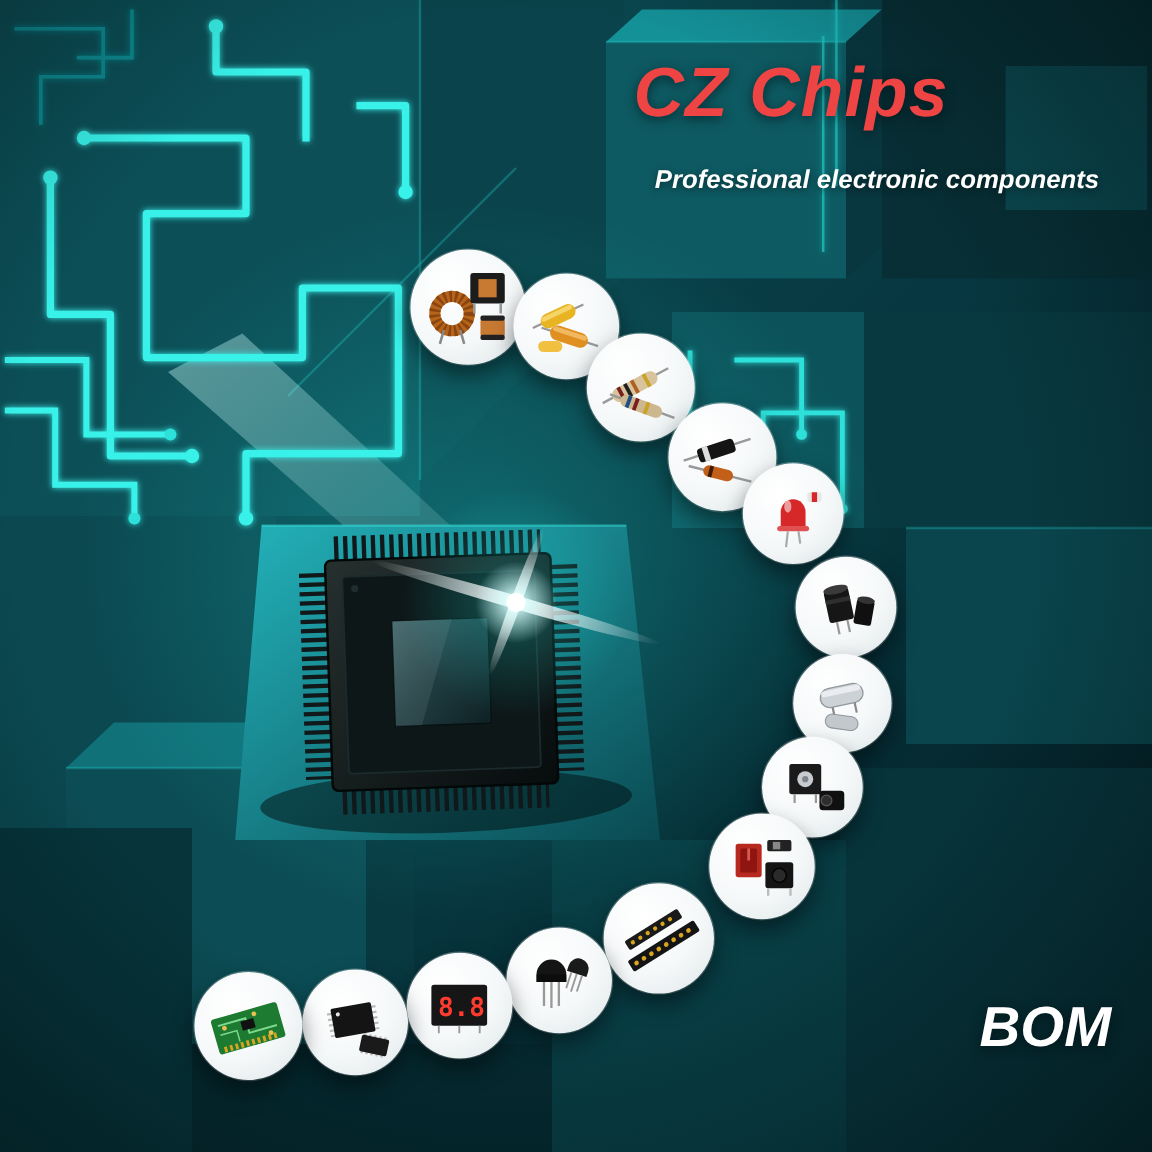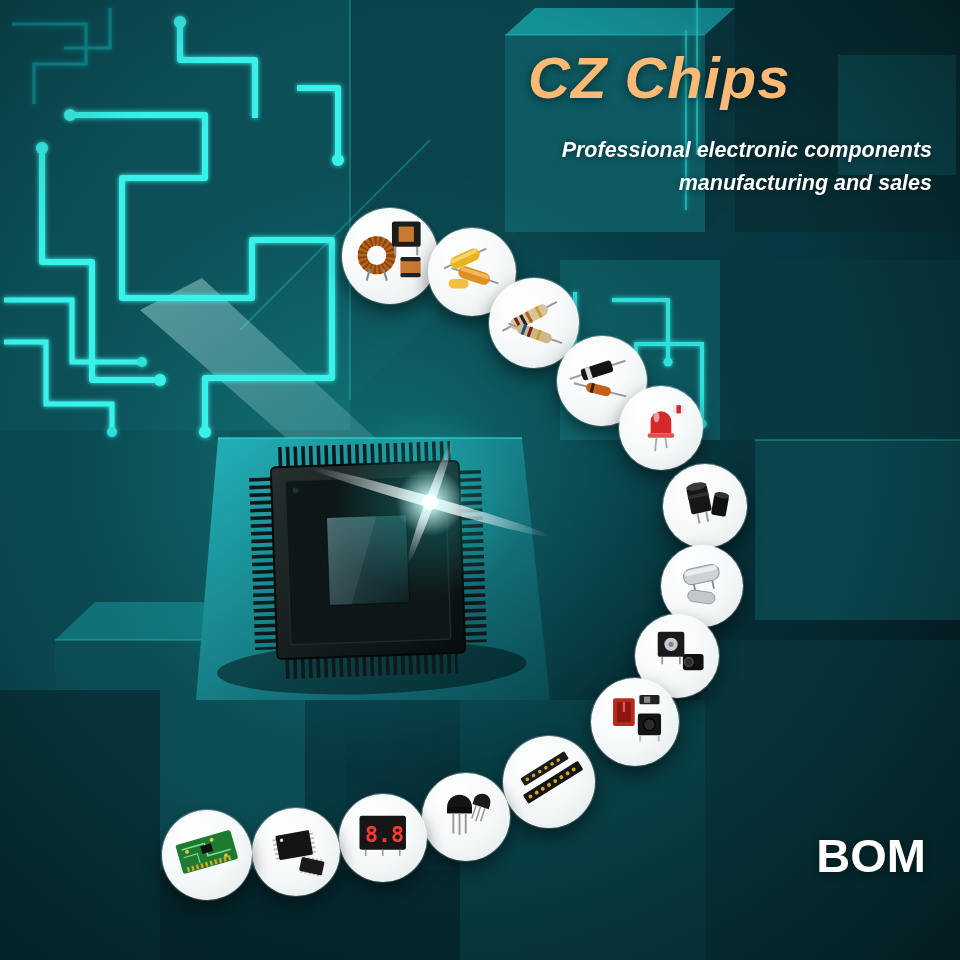--- a/index.html
+++ b/index.html
@@ -1,32 +1,32 @@
 <!DOCTYPE html>
 <html><head>
 <meta charset="utf-8">
 <style>
   html,body{margin:0;padding:0;background:#02161a;}
   .stage{position:relative;width:960px;height:960px;overflow:hidden;
          font-family:"Liberation Sans",sans-serif;background:#06282c;}
   .stage > svg.bg{position:absolute;left:0;top:0;}
 
   .brand-title{position:absolute;left:528px;top:44px;width:300px;
-    font-style:italic;font-weight:800;font-size:58px;letter-spacing:1px;color:#fdba74;
+    font-style:italic;font-weight:800;font-size:58px;letter-spacing:1px;color:#ef4444;
     text-shadow:0 2px 10px rgba(0,20,24,.65);white-space:nowrap;}
-  .brand-sub{position:absolute;right:28px;top:134px;text-align:right;
+  .brand-sub{position:absolute;right:44px;top:134px;text-align:right;
     font-style:italic;font-weight:700;font-size:21.5px;line-height:1.55;color:#ffffff;
     text-shadow:0 1px 6px rgba(0,20,24,.6);}
   .services{position:absolute;right:34px;bottom:70px;text-align:right;
-    font-weight:800;font-size:47px;line-height:1.42;color:#ffffff;
+    font-style:italic;font-weight:800;font-size:47px;line-height:1.42;color:#ffffff;
     text-shadow:0 2px 10px rgba(0,16,20,.7);}
   .bubble{position:absolute;border-radius:50%;
     background:radial-gradient(circle at 35% 30%, #ffffff 0%, #f5f8f9 55%, #dde5e7 100%);
     box-shadow:0 9px 18px rgba(0,6,8,.5), 0 0 0 1px rgba(255,255,255,.3);
-    display:flex;align-items:flex-start;justify-content:center;}
+    display:flex;align-items:center;justify-content:center;}
   .bubble svg{width:88%;height:88%;}
 </style>
 </head>
 <body>
 
 <div class="stage">
 
   <svg class="bg" width="960" height="960" viewBox="0 0 960 960">
     <defs>
       <linearGradient id="baseG" x1="0" y1="0" x2="1" y2="1">
@@ -399,20 +399,19 @@
         <circle cx="72" cy="64" r="2.5" fill="#e8c050"></circle>
         <line x1="20" y1="68" x2="80" y2="68" stroke="#d9a520" stroke-width="6" stroke-dasharray="3 3"></line>
       </g>
     </svg>
   </div>
 
   <div class="brand-title">CZ Chips</div>
 
   <div class="brand-sub">
     <div>Professional electronic components</div>
-    <div>manufacturing and sales</div>
   </div>
 
   <div class="services">
     <div>BOM</div>
   </div>
 
 </div>
 
 </body></html>

